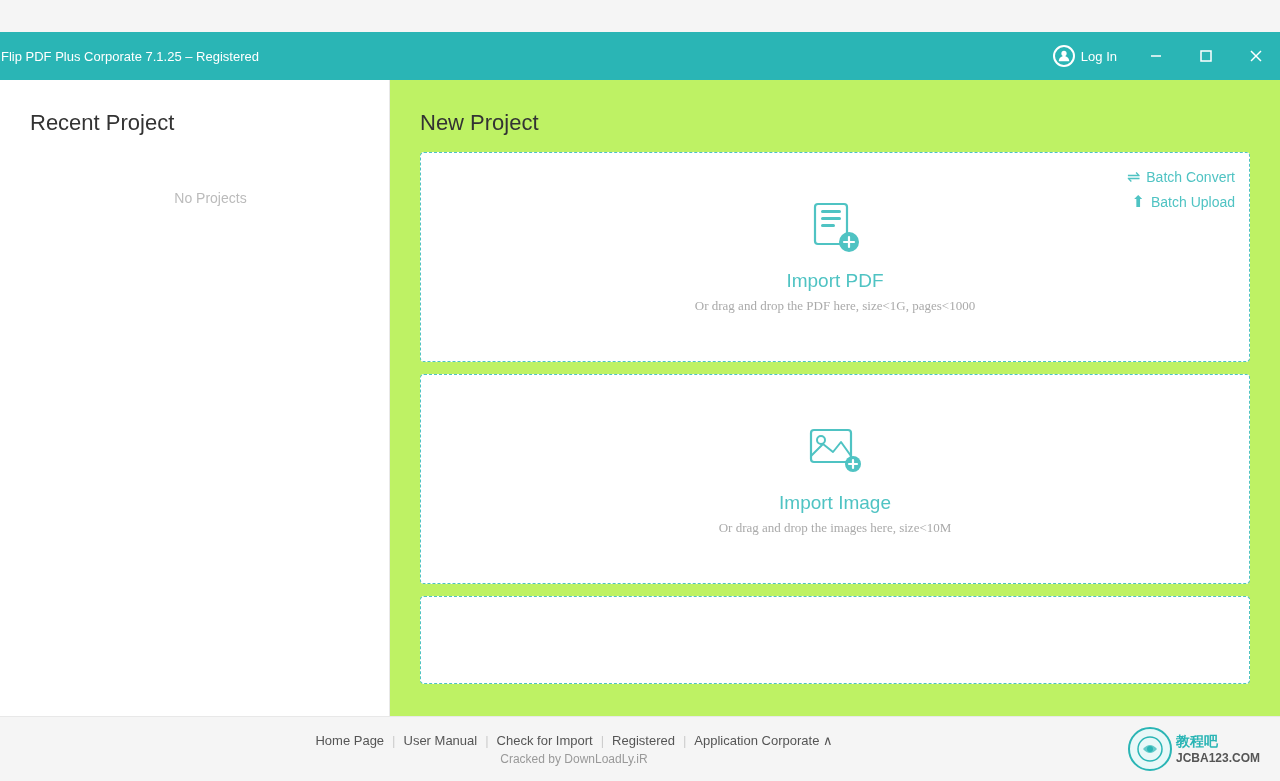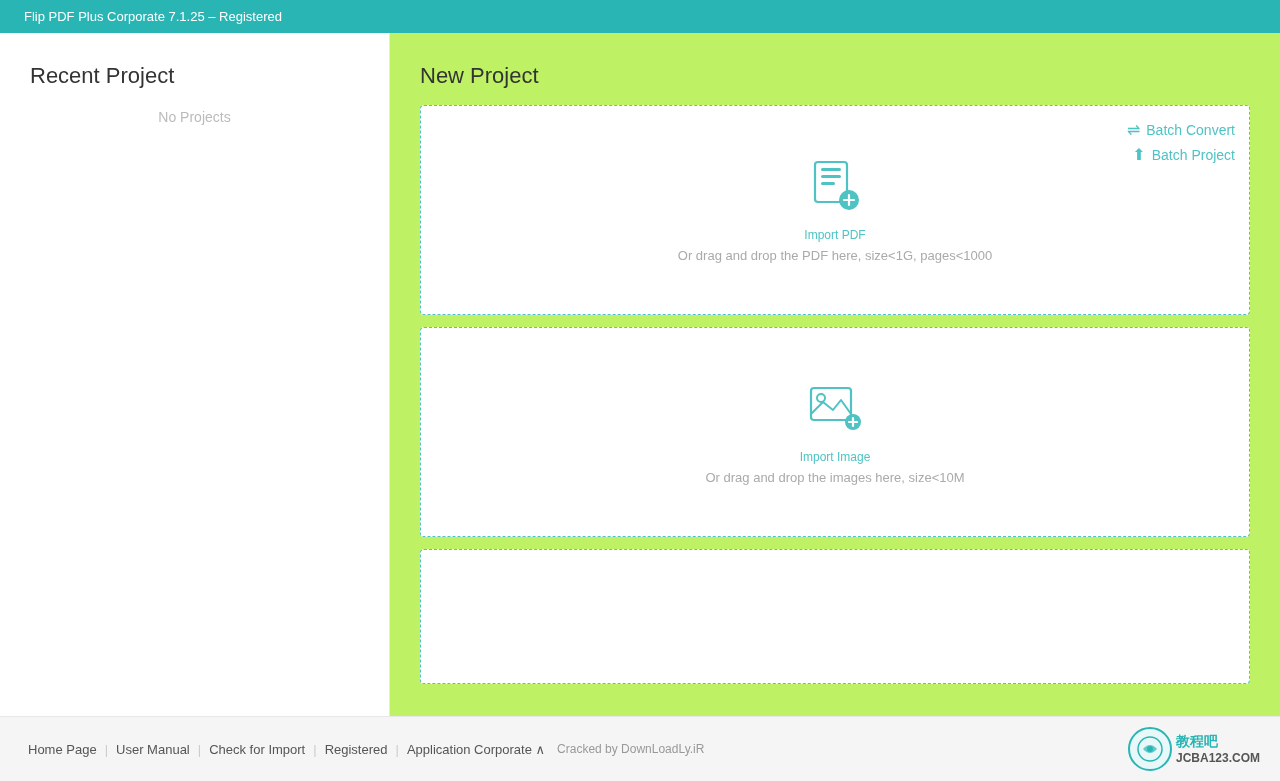--- a/index.html
+++ b/index.html
@@ -10,26 +10,27 @@
       height: 781px;
       overflow: hidden;
       display: flex;
       flex-direction: column;
     }
 
     
     .titlebar {
       background: #2ab5b5;
       color: white;
-      height: 33px;
+      height: 48px;
       display: flex;
       align-items: center;
       justify-content: space-between;
-      padding: 0 24px;
+      padding: 0 1px;
       flex-shrink: 0;
+      margin-top: 32px;
     }
     .titlebar-title {
       font-size: 13px;
       font-weight: 400;
     }
     .titlebar-controls {
       display: flex;
       align-items: center;
       gap: 4px;
     }
@@ -72,21 +73,20 @@
       overflow: hidden;
     }
 
     
     .sidebar {
       width: 390px;
       background: white;
       padding: 30px 30px 20px;
       border-right: 1px solid #e8e8e8;
       display: flex;
-      flex-direction: column;
     }
     .sidebar-title {
       font-size: 22px;
       color: #333;
       font-weight: 400;
       margin-bottom: 20px;
     }
     .open-project {
       display: flex;
       align-items: center;
@@ -118,20 +118,21 @@
       left: 0;
       width: 13px;
       height: 8px;
       background: #4fc3c3;
       border-radius: 2px 4px 0 0;
     }
     .no-projects {
       color: #bbb;
       font-size: 14px;
       text-align: center;
+      margin-top: 80px;
     }
 
     
     .right-panel {
       flex: 1;
       padding: 30px 30px 20px;
       display: flex;
       flex-direction: column;
       background: #bef264;
     }
@@ -188,42 +189,44 @@
     }
     .batch-icon {
       font-size: 16px;
     }
 
     .drop-icon {
       margin-bottom: 10px;
     }
     .drop-label {
       color: #4fc3c3;
-      font-size: 12px;
+      font-size: 19px;
       font-weight: 500;
       margin-bottom: 6px;
     }
     .drop-hint {
       color: #aaa;
       font-size: 13px;
+      font-family: Liberation Serif, serif;
     }
 
     
     .footer {
       background: #f5f5f5;
       padding: 10px 20px;
       display: flex;
       align-items: center;
       justify-content: space-between;
       border-top: 1px solid #e8e8e8;
       flex-shrink: 0;
     }
     .footer-links {
       display: flex;
       align-items: center;
+      flex-direction: column;
       gap: 4px;
       flex: 1;
     }
     .footer-links-row {
       display: flex;
       align-items: center;
       gap: 0;
       font-size: 13px;
     }
     .footer-link {
@@ -272,41 +275,68 @@
     
     .pdf-svg, .image-svg {
       color: #4fc3c3;
     }
   </style>
 </head>
 <body>
 
 <div class="titlebar">
   <span class="titlebar-title">Flip PDF Plus Corporate 7.1.25 – Registered</span>
+  <div class="titlebar-controls">
+    <div class="titlebar-login">
+      <div class="user-icon">
+        <svg viewBox="0 0 16 16" width="14" height="14" fill="white" xmlns="http://www.w3.org/2000/svg">
+          <circle cx="8" cy="5" r="3"></circle>
+          <path d="M2 14c0-3.3 2.7-6 6-6s6 2.7 6 6"></path>
+        </svg>
+      </div>
+      <span>Log In</span>
+    </div>
+    <div class="win-btn">
+      <svg viewBox="0 0 12 12">
+          <line x1="1" y1="6" x2="11" y2="6"></line>
+        </svg>
+    </div>
+    <div class="win-btn">
+      <svg viewBox="0 0 12 12">
+          <rect x="1" y="1" width="10" height="10"></rect>
+        </svg>
+    </div>
+    <div class="win-btn close">
+      <svg viewBox="0 0 12 12">
+          <line x1="1" y1="1" x2="11" y2="11"></line>
+          <line x1="11" y1="1" x2="1" y2="11"></line>
+        </svg>
+    </div>
+  </div>
 </div>
 
 <div class="main-content">
 
   <div class="sidebar">
     <div class="sidebar-title">Recent Project</div>
     <div class="no-projects">No Projects</div>
   </div>
 
   <div class="right-panel">
     <div class="new-project-title">New Project</div>
 
     <div class="drop-zone drop-zone-pdf">
       <div class="batch-actions">
         <div class="batch-btn">
           <span class="batch-icon">⇌</span>
           <span>Batch Convert</span>
         </div>
         <div class="batch-btn">
           <span class="batch-icon">⬆</span>
-          <span>Batch Project</span>
+          <span>Batch Upload</span>
         </div>
       </div>
       <div class="drop-icon pdf-svg">
         <svg width="56" height="56" viewBox="0 0 56 56" fill="none" xmlns="http://www.w3.org/2000/svg">
           <rect x="8" y="4" width="32" height="40" rx="3" stroke="#4fc3c3" stroke-width="2.2" fill="none"></rect>
           <rect x="14" y="10" width="20" height="3" rx="1.5" fill="#4fc3c3"></rect>
           <rect x="14" y="17" width="20" height="3" rx="1.5" fill="#4fc3c3"></rect>
           <rect x="14" y="24" width="14" height="3" rx="1.5" fill="#4fc3c3"></rect>
           <circle cx="42" cy="42" r="10" fill="#4fc3c3"></circle>
           <line x1="42" y1="37" x2="42" y2="47" stroke="white" stroke-width="2.2" stroke-linecap="round"></line>

